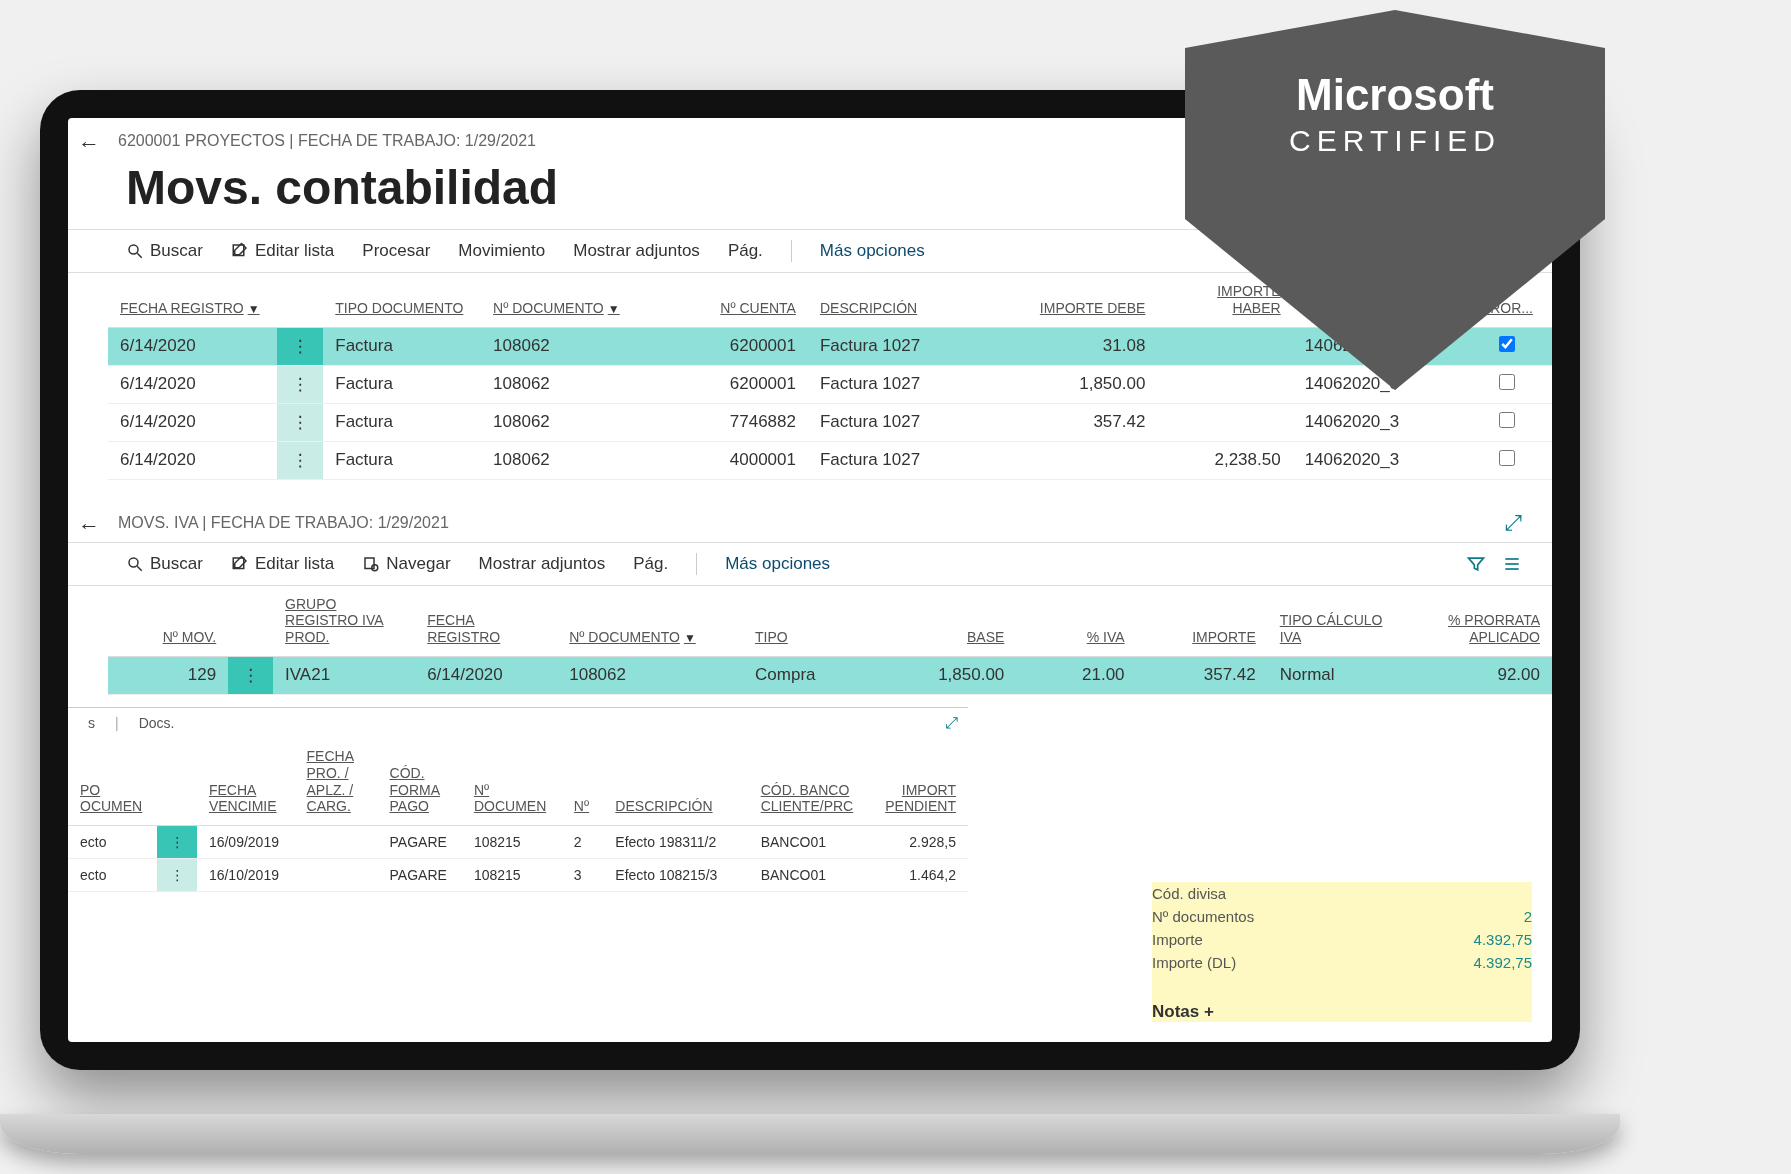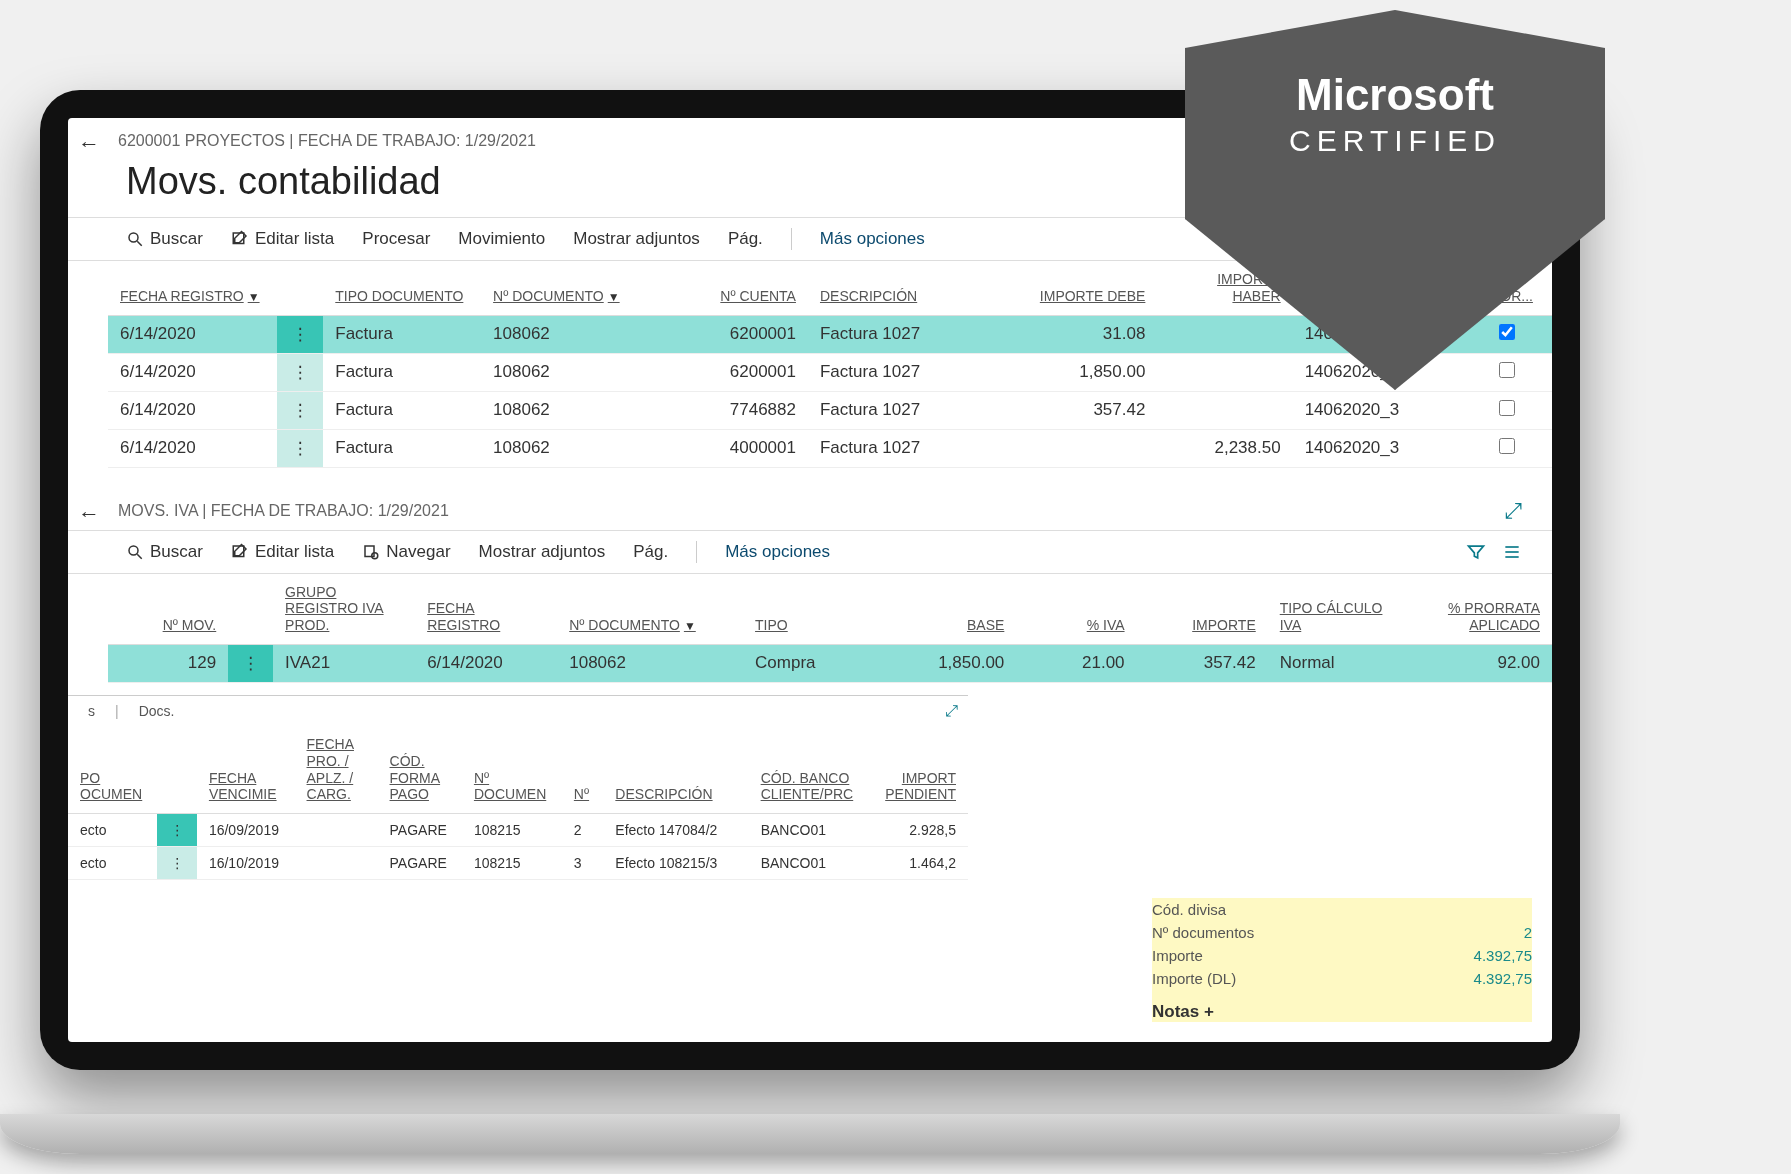--- a/index.html
+++ b/index.html
@@ -48,22 +48,22 @@
     align-items: center;
     padding: 10px 30px 6px 10px;
     color: #666;
     font-size: 16px;
   }
   .back-arrow {
     width: 40px; color:#333; font-size:22px; cursor:pointer;
   }
   .collapse-icon { margin-left:auto; color:#0a7a8a; font-size:22px; }
   .page-title {
-    font-size: 38px;
-    font-weight: 400;
+    font-size: 48px;
+    font-weight: 700;
     color: #222;
     padding: 0 0 14px 58px;
   }
   .toolbar {
     display: flex;
     align-items: center;
     gap: 28px;
     padding: 10px 30px 10px 58px;
     border-top: 1px solid #ddd;
     border-bottom: 1px solid #ddd;
@@ -114,21 +114,21 @@
     position:absolute;
     right: 20px;
     bottom: 20px;
     width: 380px;
     font-size:15px;
     color:#555;
     background:#fef9c3;
   }
   .sidecard .row { display:flex; justify-content:space-between; padding:3px 0; }
   .sidecard .val { color:#1a8a8a; }
-  .sidecard .notas { font-weight:600; color:#333; margin-top:12px; font-size:17px;}
+  .sidecard .notas { font-weight:600; color:#333; margin-top:28px; font-size:17px;}
   
   .badge {
     position:absolute;
     right: 186px;
     top: 10px;
     width: 420px;
     height: 380px;
     z-index: 50;
   }
   .shield {
@@ -404,21 +404,21 @@
         </thead>
         <tbody id="tbody3">
             <tr>
               <td>ecto</td>
               <td class="row-grip sel">⋮</td>
               <td>16/09/2019</td>
               <td></td>
               <td>PAGARE</td>
               <td>108215</td>
               <td>2</td>
-              <td>Efecto 147084/2</td>
+              <td>Efecto 198311/2</td>
               <td>BANCO01</td>
               <td class="r">2.928,5</td>
             </tr>
             <tr>
               <td>ecto</td>
               <td class="row-grip ">⋮</td>
               <td>16/10/2019</td>
               <td></td>
               <td>PAGARE</td>
               <td>108215</td>

